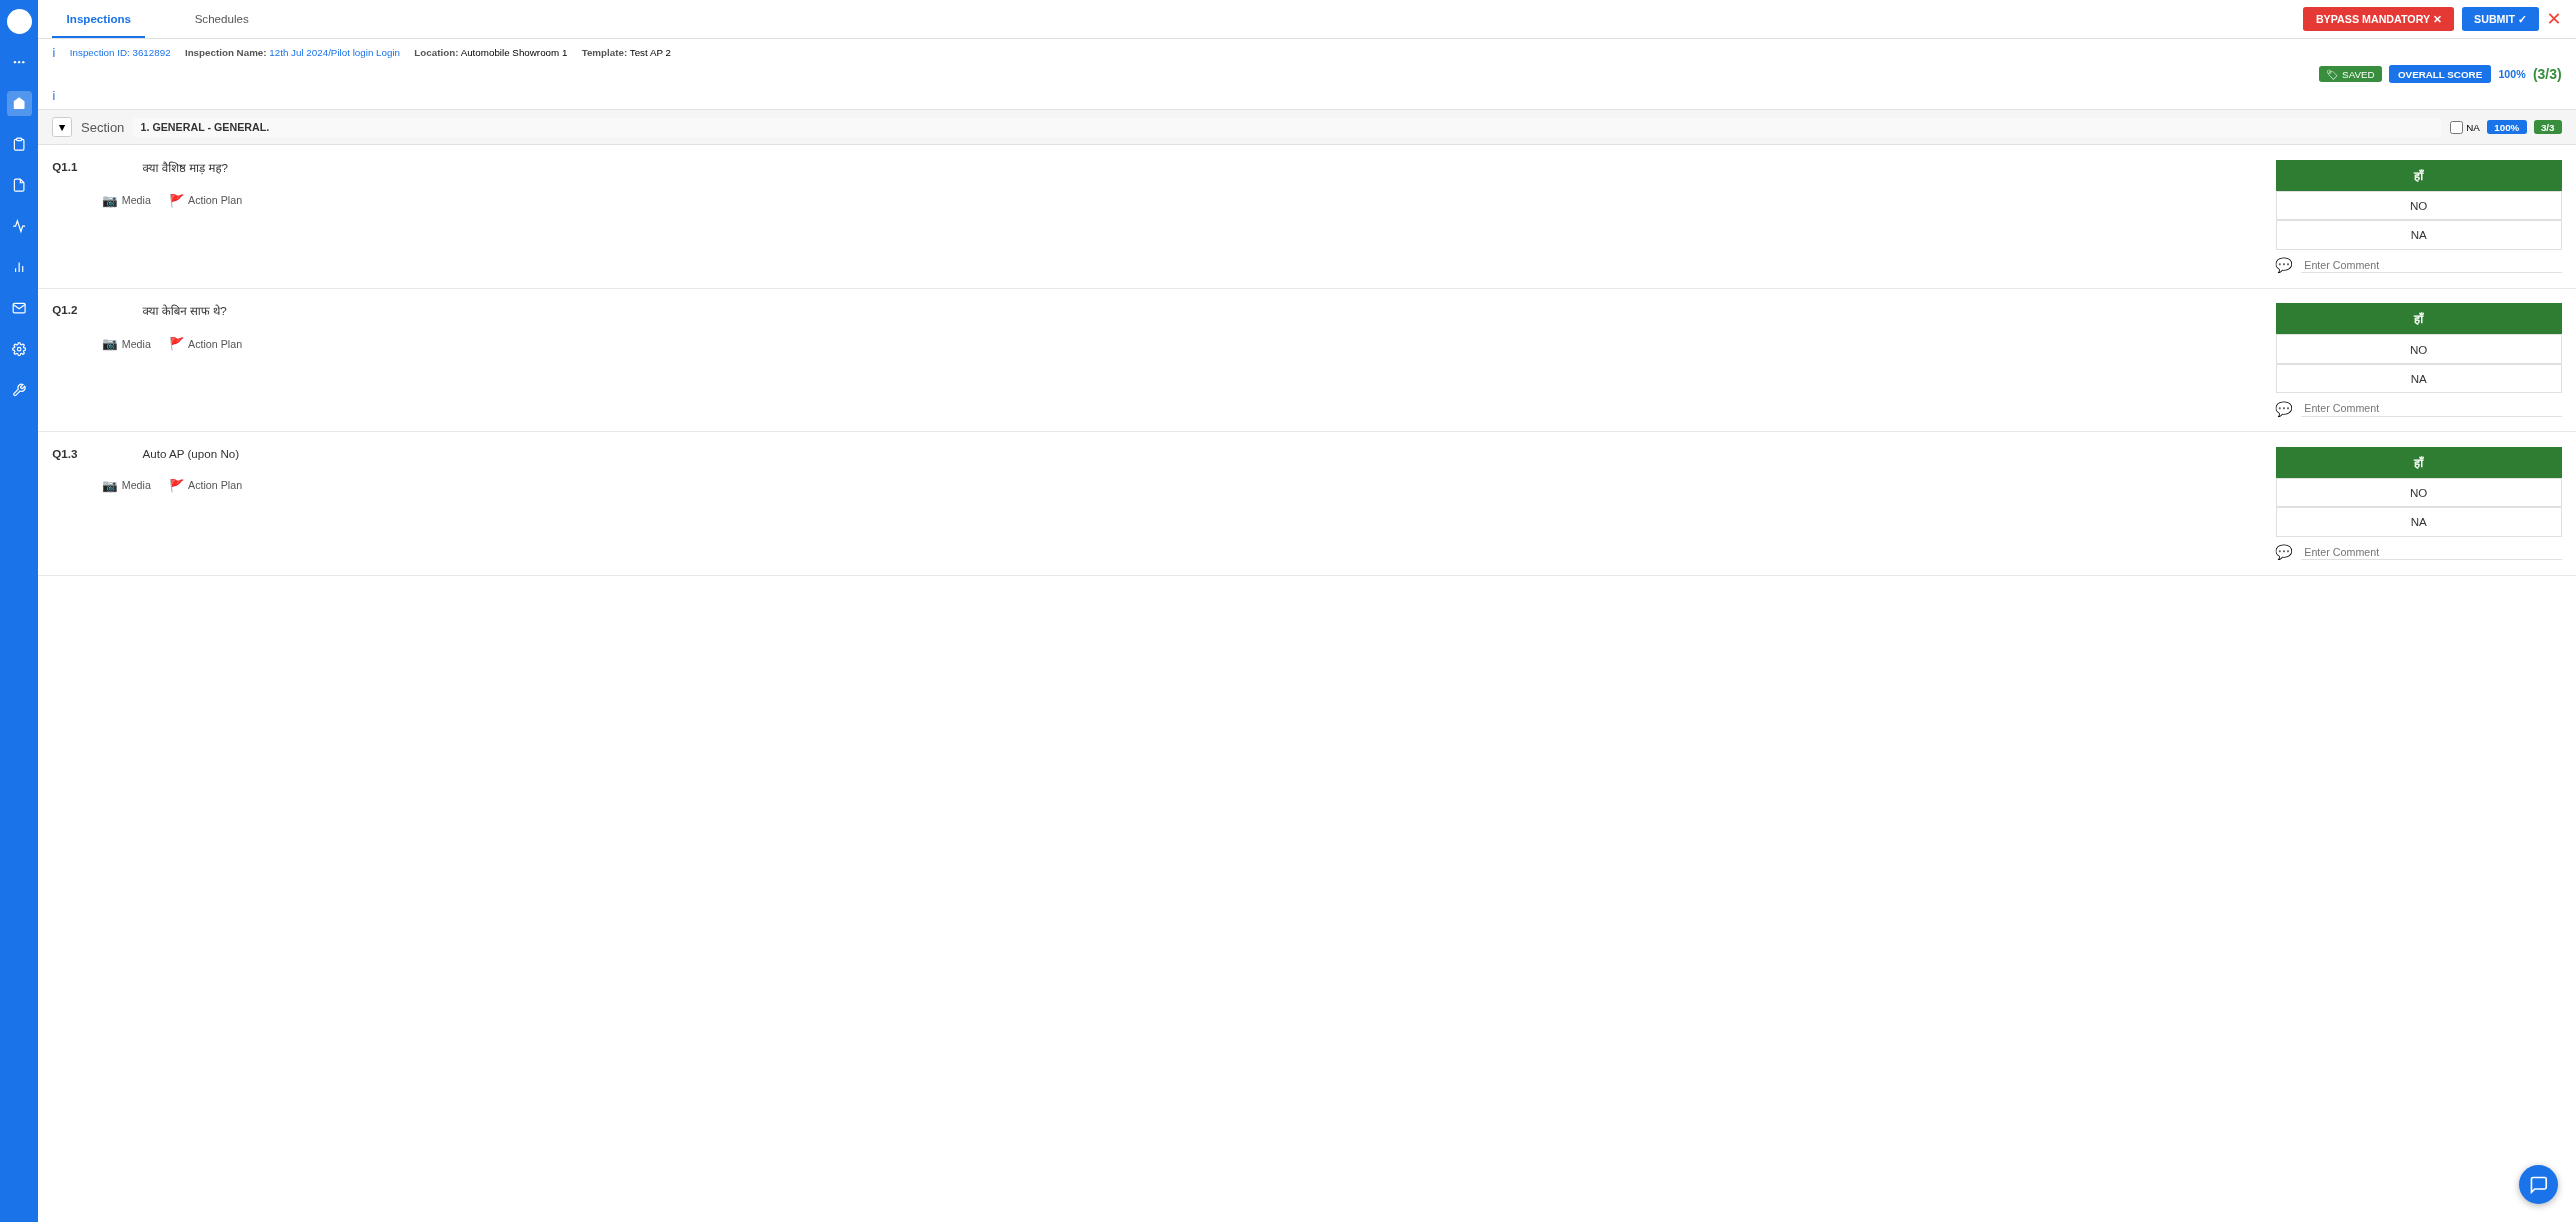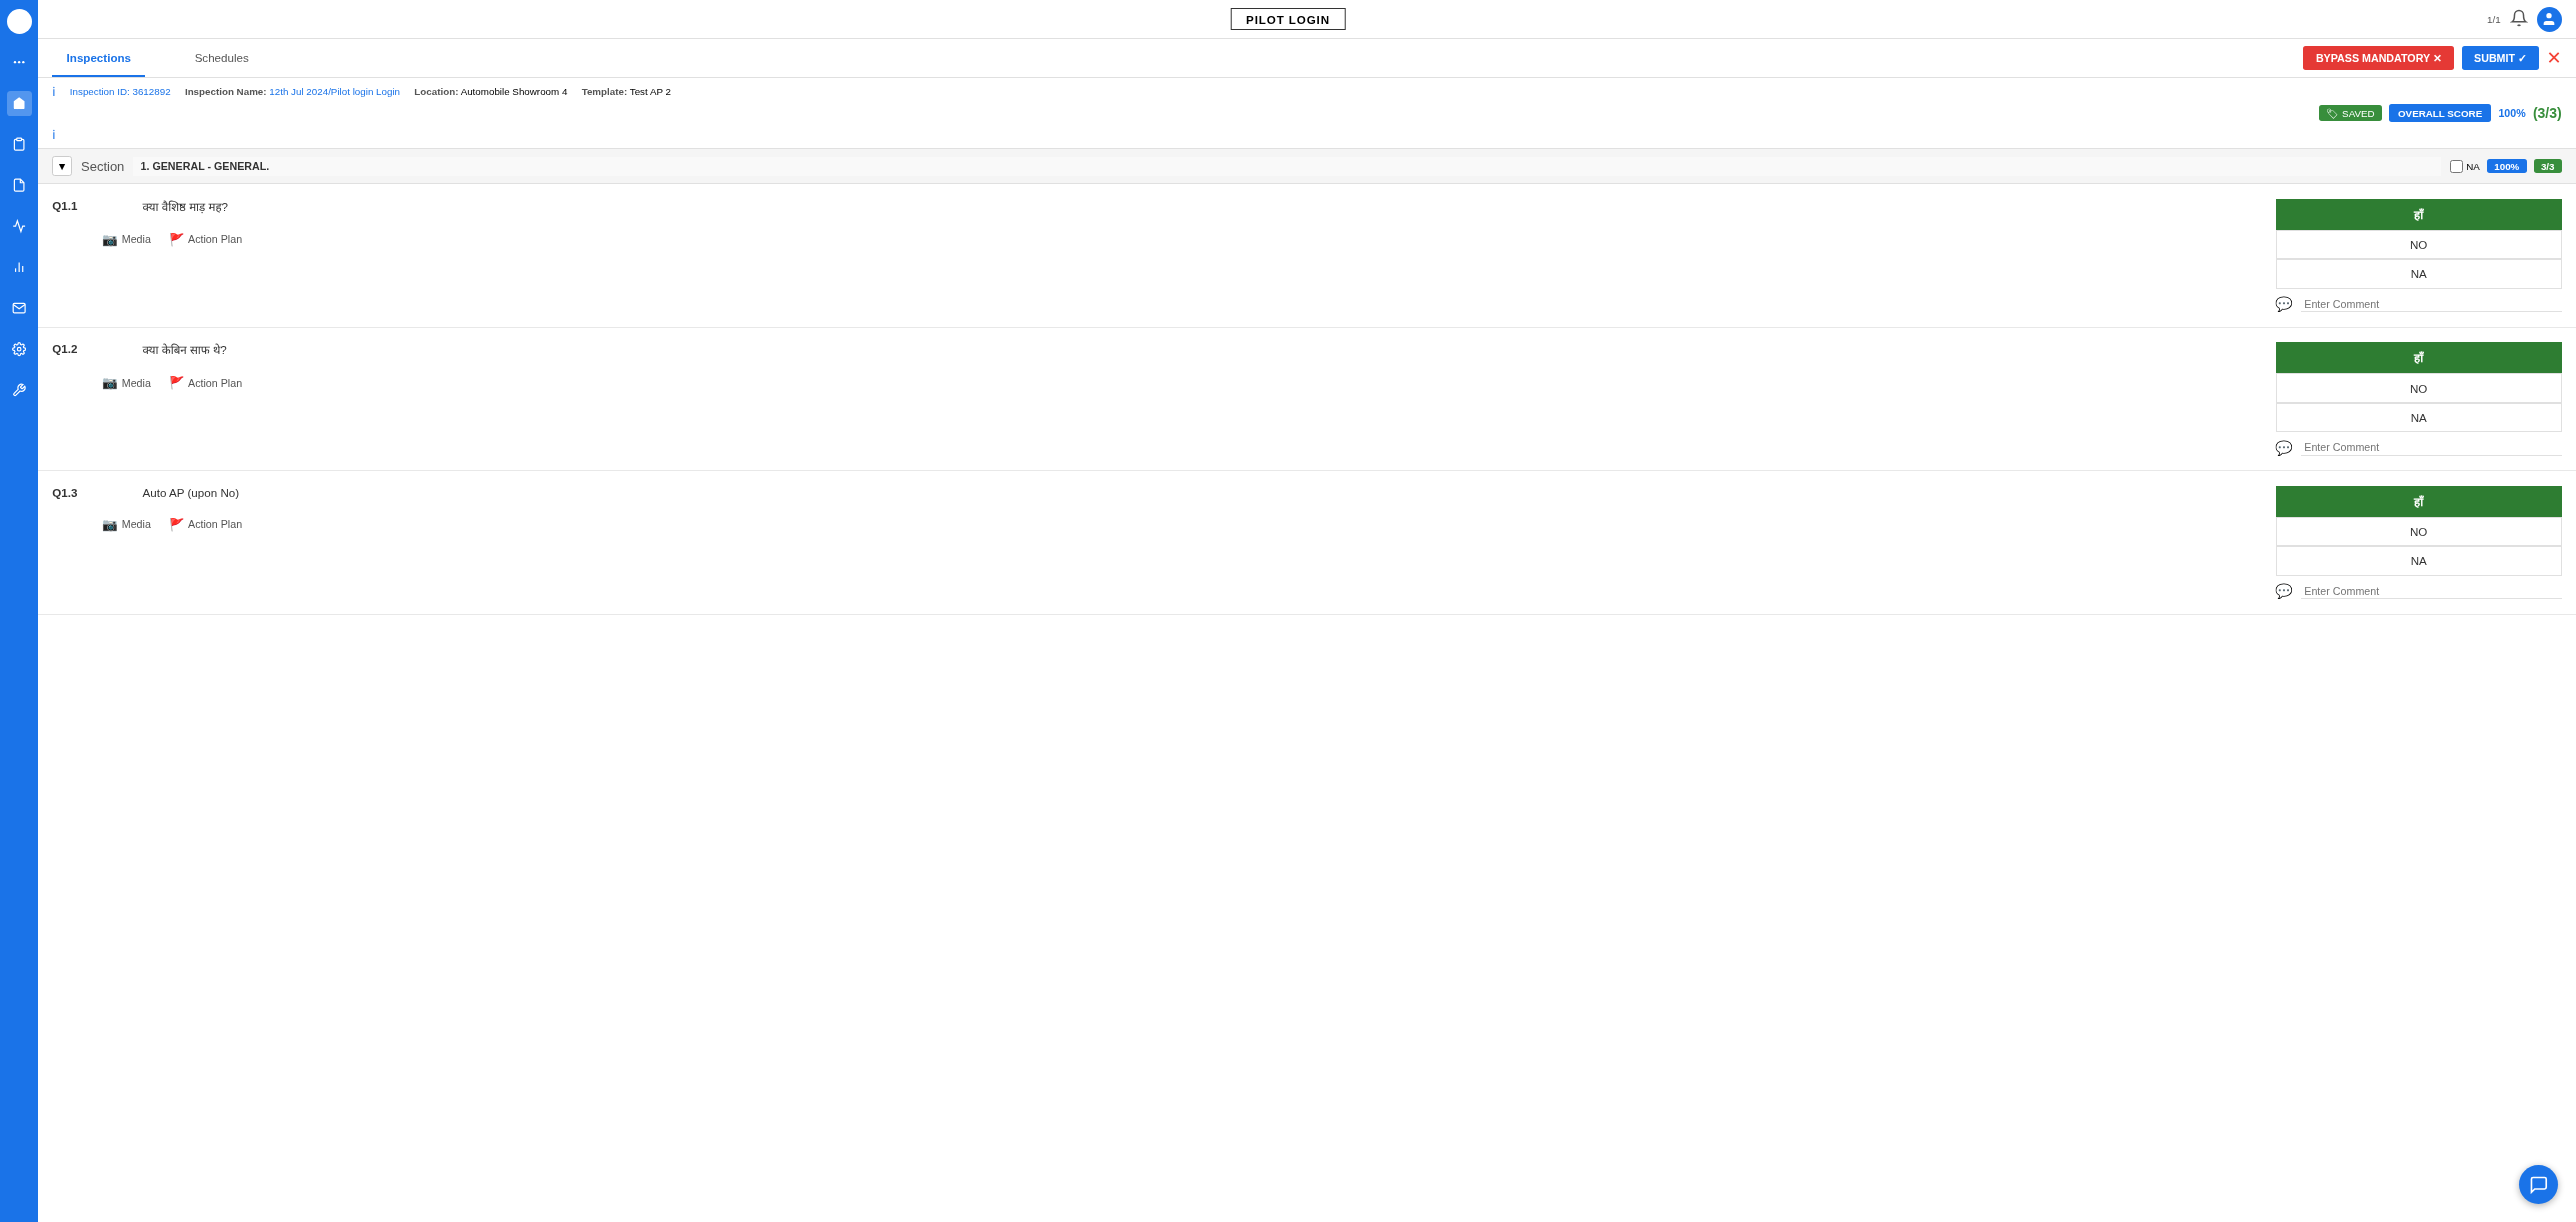--- a/index.html
+++ b/index.html
@@ -457,60 +457,39 @@
   </div>
   <div class="sidebar-icon">
     <svg width="14.3" height="14.3" viewBox="0 0 24 24" fill="none" stroke="white" stroke-width="2">
       <path d="M14.7 6.3a1 1 0 0 0 0 1.4l1.6 1.6a1 1 0 0 0 1.4 0l3.77-3.77a6 6 0 0 1-7.94 7.94l-6.91 6.91a2.12 2.12 0 0 1-3-3l6.91-6.91a6 6 0 0 1 7.94-7.94l-3.76 3.76z"></path>
     </svg>
   </div>
 </div>
 
 <div class="main-container">
 
-  <div class="top-header">
-    <div style="flex:1"></div>
-    <div class="header-center">
-      <button class="pilot-login-btn">PILOT LOGIN</button>
-    </div>
-    <div class="header-right">
-      <span class="version-text">1/1</span>
-      <div class="notification-badge">
-        <svg width="18" height="18" viewBox="0 0 24 24" fill="none" stroke="#555" stroke-width="2">
-          <path d="M18 8A6 6 0 0 0 6 8c0 7-3 9-3 9h18s-3-2-3-9"></path>
-          <path d="M13.73 21a2 2 0 0 1-3.46 0"></path>
-        </svg>
-      </div>
-      <div class="user-avatar">
-        <svg width="16" height="16" viewBox="0 0 24 24" fill="white">
-          <path d="M20 21v-2a4 4 0 0 0-4-4H8a4 4 0 0 0-4 4v2"></path>
-          <circle cx="12" cy="7" r="4"></circle>
-        </svg>
-      </div>
-    </div>
-  </div>
 
   <div class="tab-bar">
     <div class="tabs">
       <div class="tab active">Inspections</div>
       <div class="tab">Schedules</div>
     </div>
     <div class="tab-actions">
       <button class="btn-bypass">BYPASS MANDATORY ✕</button>
       <button class="btn-submit">SUBMIT ✓</button>
       <button class="btn-close">✕</button>
     </div>
   </div>
 
   <div class="info-bar">
     <div class="info-row">
       <span style="color:#1a73e8; font-size:12.5px;">ℹ</span>
       <span><span class="info-value-link">Inspection ID:</span> <span class="info-value-link">3612892</span></span>
       <span><span style="color:#555; font-weight:bold">Inspection Name:</span> <span class="info-value-link">12th Jul 2024/Pilot login Login</span></span>
-      <span><span style="color:#555; font-weight:bold">Location:</span> <span>Automobile Showroom 4</span></span>
+      <span><span style="color:#555; font-weight:bold">Location:</span> <span>Automobile Showroom 1</span></span>
       <span><span style="color:#555; font-weight:bold">Template:</span> <span>Test AP 2</span></span>
     </div>
     <div class="score-bar">
       <div class="saved-badge">
         <span>🏷</span>
           <span>SAVED</span>
       </div>
       <button class="overall-score-btn">OVERALL SCORE</button>
       <span class="score-pct">100%</span>
       <span class="score-fraction">(3/3)</span>

